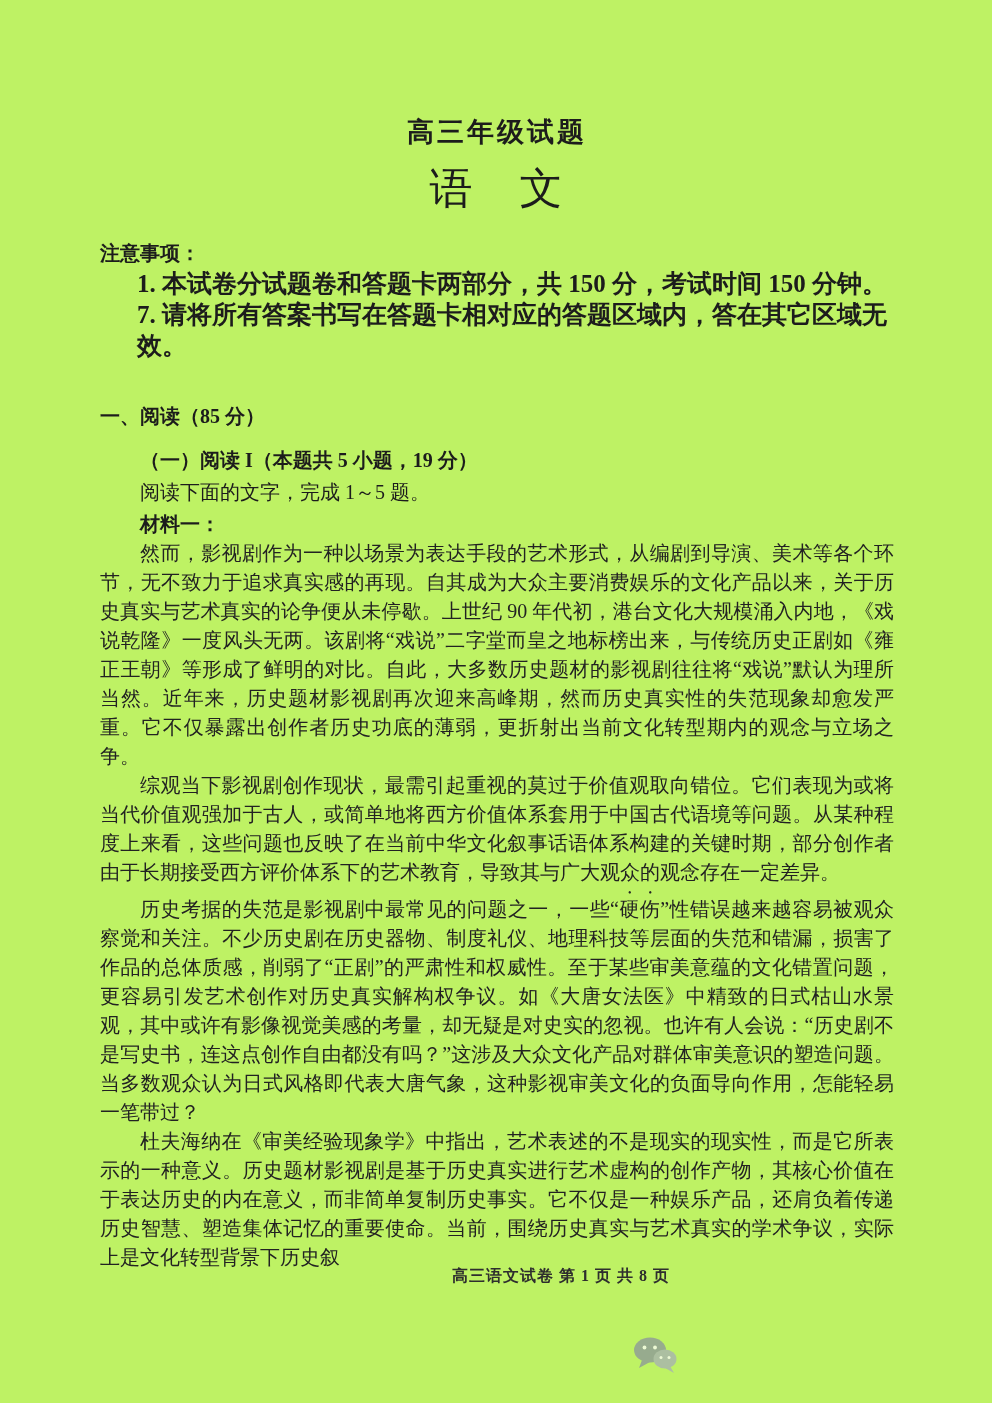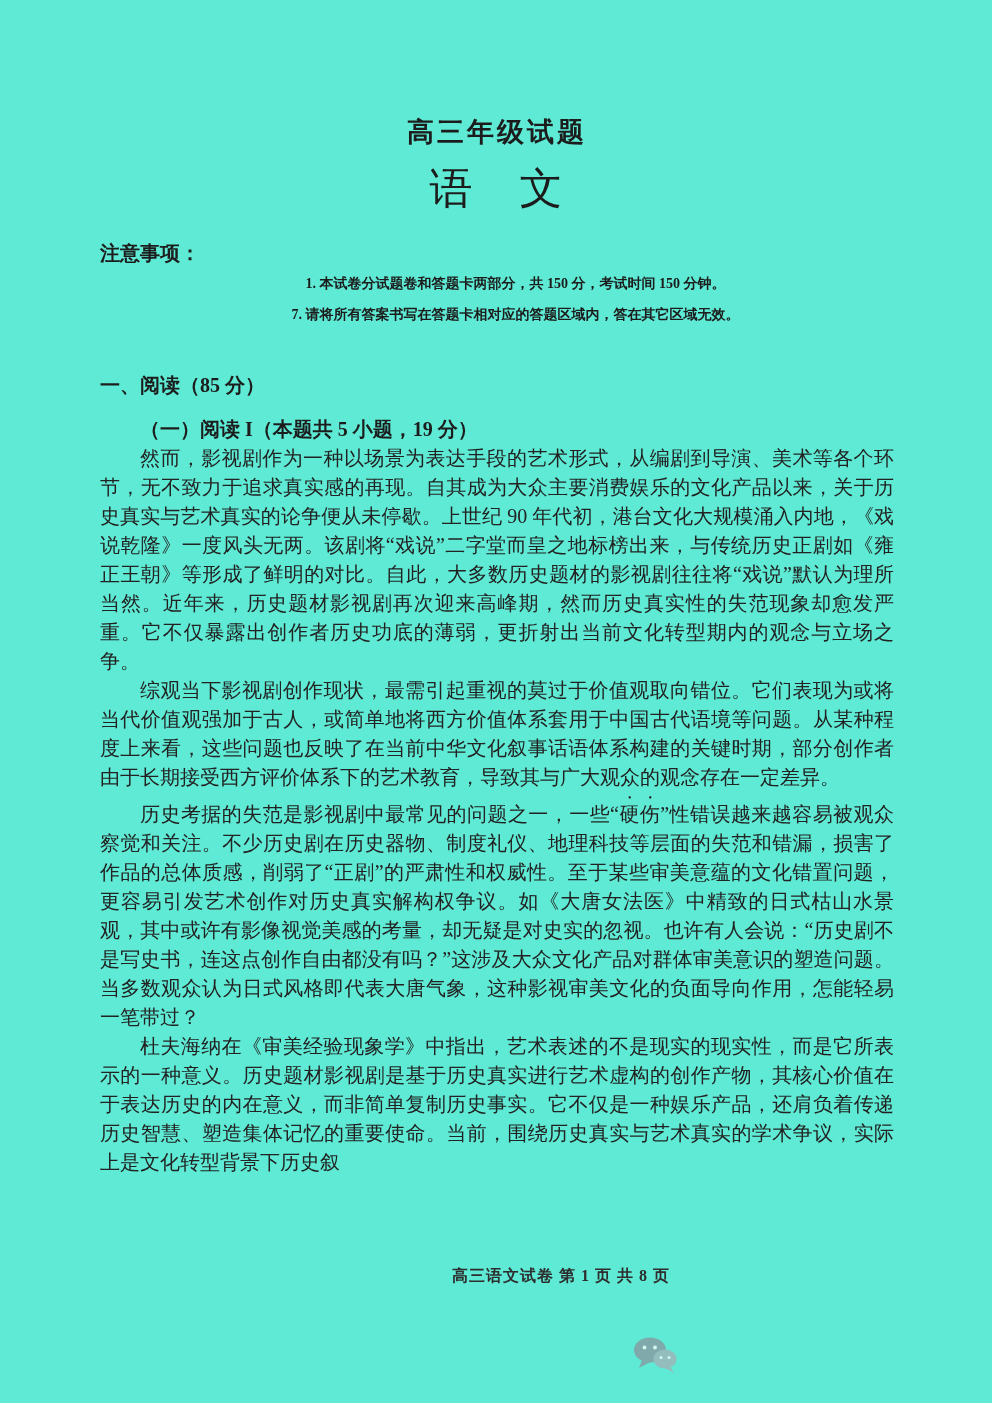--- a/index.html
+++ b/index.html
@@ -6,21 +6,21 @@
   body {
     background: #ffffff;
     font-family: "Liberation Serif", "DejaVu Serif", serif;
     -webkit-font-smoothing: antialiased;
   }
   .page {
     position: relative;
     width: 992px;
     height: 1403px;
     margin: 0 auto;
-    background: #5eead4;
+    background: #bef264;
     color: #1c1c1c;
     overflow: hidden;
   }
   .content { padding: 114px 98px 0 100px; }
 
   .title {
     text-align: center;
     font-size: 27px;
     font-weight: 700;
     letter-spacing: 3px;
@@ -29,25 +29,24 @@
     text-align: center;
     font-size: 43px;
     font-weight: 400;
     margin-top: 10px;
     letter-spacing: 2px;
   }
 
   .notice { margin-top: 20px; }
   .notice-heading { font-size: 20px; font-weight: 700; line-height: 30px; }
   .notice-item {
-    font-size: 14px;
+    font-size: 25px;
     font-weight: 600;
     line-height: 31px;
     padding-left: 37px;
-    text-align: center;
   }
 
   .sec-heading { margin-top: 40px; font-size: 20px; font-weight: 700; line-height: 30px; }
   .sub-heading { margin-top: 14px; padding-left: 40px; font-size: 20px; font-weight: 700; line-height: 30px; }
   .instruction { margin-top: 2px; padding-left: 40px; font-size: 20px; line-height: 30px; }
   .material-label { margin-top: 2px; padding-left: 40px; font-size: 20px; font-weight: 700; line-height: 30px; }
 
   .para {
     margin: 0;
     font-size: 20px;
@@ -95,20 +94,22 @@
     <div class="subject">语　文</div>
 
     <div class="notice">
       <div class="notice-heading">注意事项：</div>
       <div class="notice-item">1. 本试卷分试题卷和答题卡两部分，共 150 分，考试时间 150 分钟。</div>
       <div class="notice-item">7. 请将所有答案书写在答题卡相对应的答题区域内，答在其它区域无效。</div>
     </div>
 
     <div class="sec-heading">一、阅读（85 分）</div>
     <div class="sub-heading">（一）阅读 I（本题共 5 小题，19 分）</div>
+    <div class="instruction">阅读下面的文字，完成 1～5 题。</div>
+    <div class="material-label">材料一：</div>
 
     <p class="para">然而，影视剧作为一种以场景为表达手段的艺术形式，从编剧到导演、美术等各个环节，无不致力于追求真实感的再现。自其成为大众主要消费娱乐的文化产品以来，关于历史真实与艺术真实的论争便从未停歇。上世纪 90 年代初，港台文化大规模涌入内地，《戏说乾隆》一度风头无两。该剧将“戏说”二字堂而皇之地标榜出来，与传统历史正剧如《雍正王朝》等形成了鲜明的对比。自此，大多数历史题材的影视剧往往将“戏说”默认为理所当然。近年来，历史题材影视剧再次迎来高峰期，然而历史真实性的失范现象却愈发严重。它不仅暴露出创作者历史功底的薄弱，更折射出当前文化转型期内的观念与立场之争。</p>
     <p class="para">综观当下影视剧创作现状，最需引起重视的莫过于价值观取向错位。它们表现为或将当代价值观强加于古人，或简单地将西方价值体系套用于中国古代语境等问题。从某种程度上来看，这些问题也反映了在当前中华文化叙事话语体系构建的关键时期，部分创作者由于长期接受西方评价体系下的艺术教育，导致其与广大观众的观念存在一定差异。</p>
     <p class="para"><span>历史考据的失范是影视剧中最常见的问题之一，一些“</span><span class="emph">硬伤</span><span>”性错误越来越容易被观众察觉和关注。不少历史剧在历史器物、制度礼仪、地理科技等层面的失范和错漏，损害了作品的总体质感，削弱了“正剧”的严肃性和权威性。至于某些审美意蕴的文化错置问题，更容易引发艺术创作对历史真实解构权争议。如《大唐女法医》中精致的日式枯山水景观，其中或许有影像视觉美感的考量，却无疑是对史实的忽视。也许有人会说：“历史剧不是写史书，连这点创作自由都没有吗？”这涉及大众文化产品对群体审美意识的塑造问题。当多数观众认为日式风格即代表大唐气象，这种影视审美文化的负面导向作用，怎能轻易一笔带过？</span></p>
     <p class="para">杜夫海纳在《审美经验现象学》中指出，艺术表述的不是现实的现实性，而是它所表示的一种意义。历史题材影视剧是基于历史真实进行艺术虚构的创作产物，其核心价值在于表达历史的内在意义，而非简单复制历史事实。它不仅是一种娱乐产品，还肩负着传递历史智慧、塑造集体记忆的重要使命。当前，围绕历史真实与艺术真实的学术争议，实际上是文化转型背景下历史叙</p>
 
   </div>
 
   <div class="footer">高三语文试卷 第 1 页 共 8 页</div>
 

